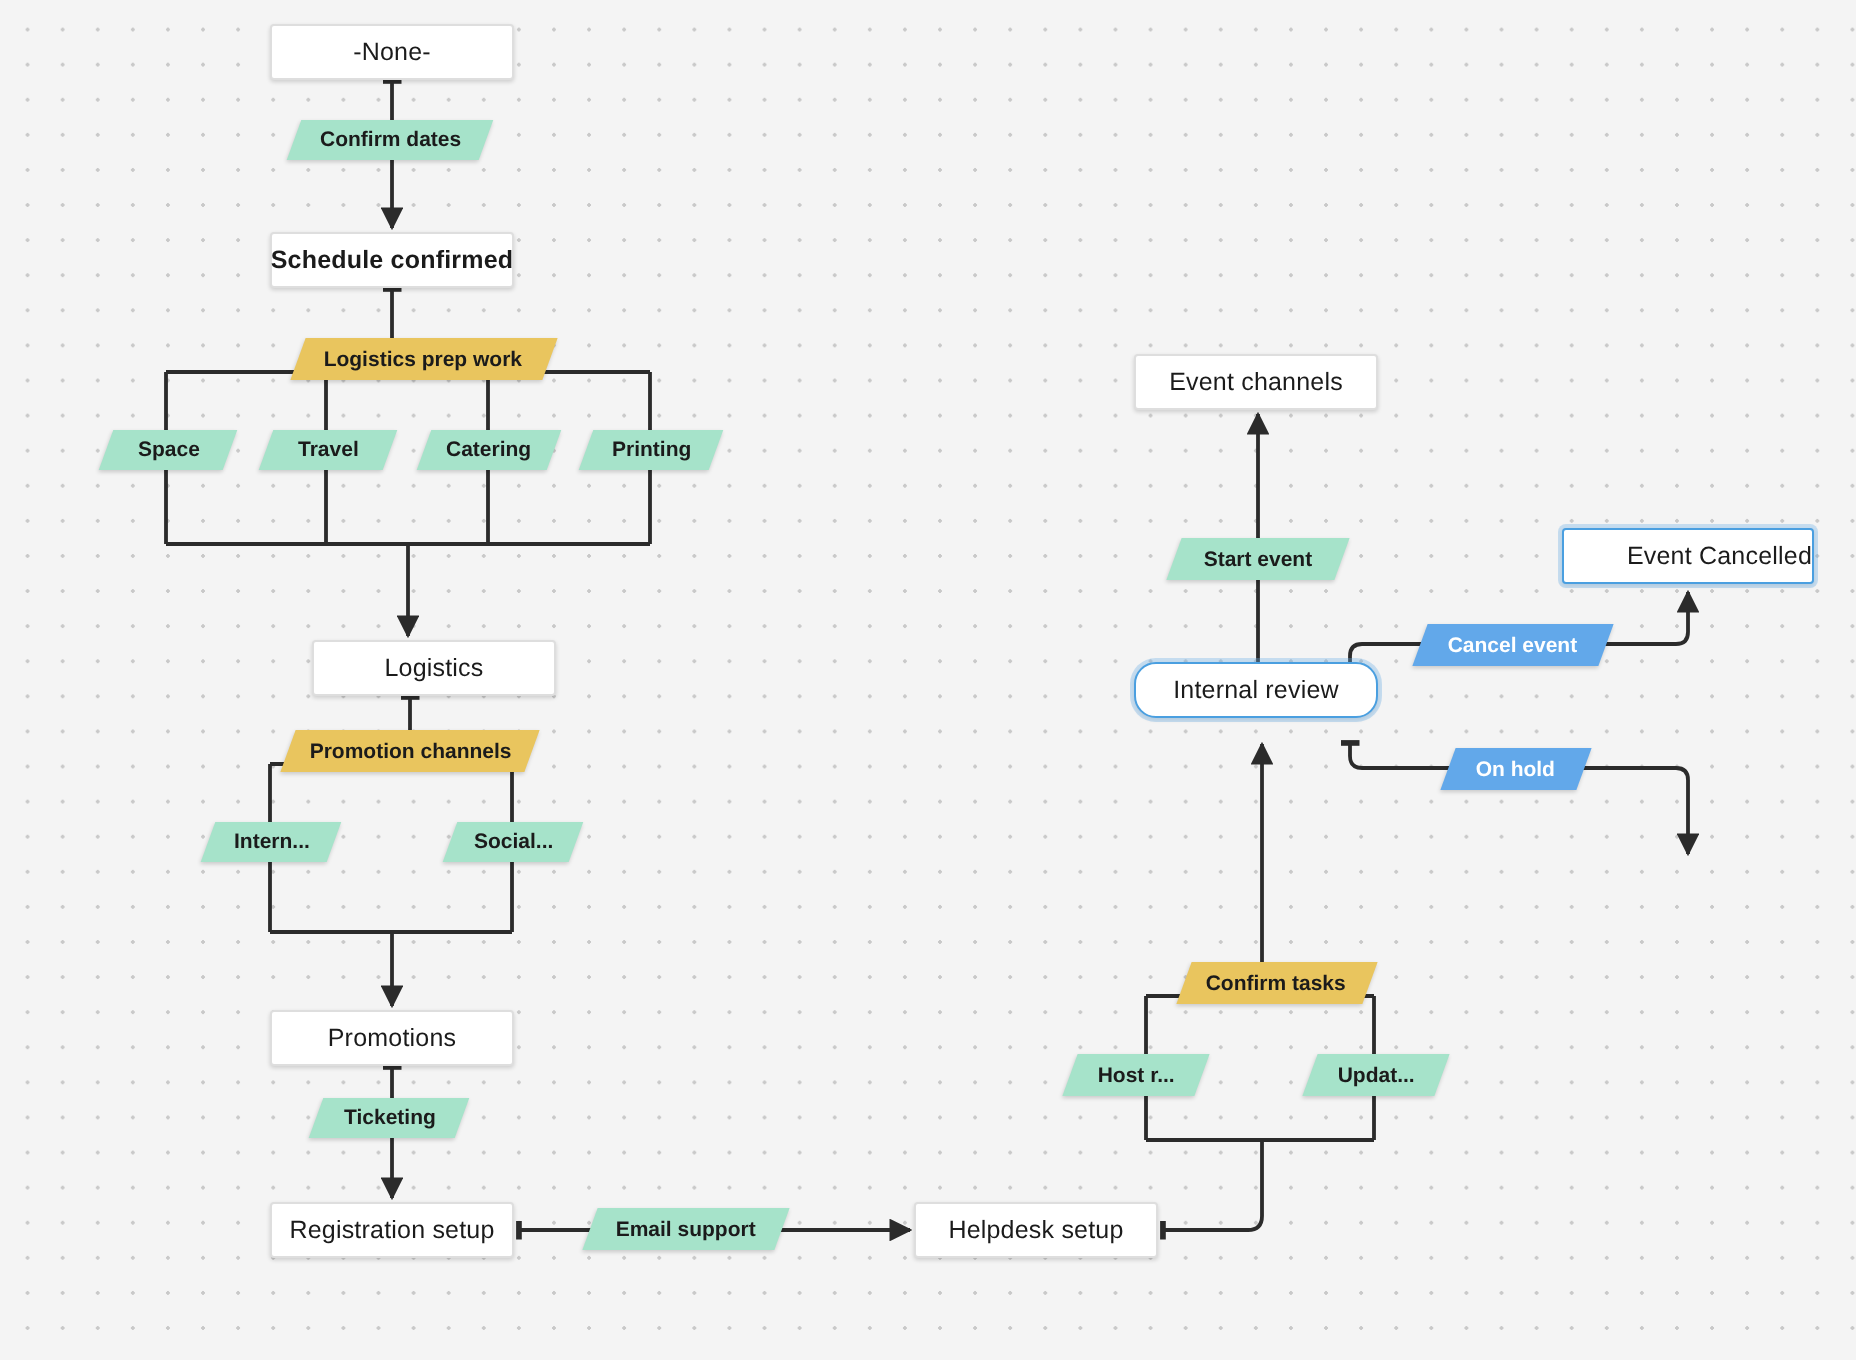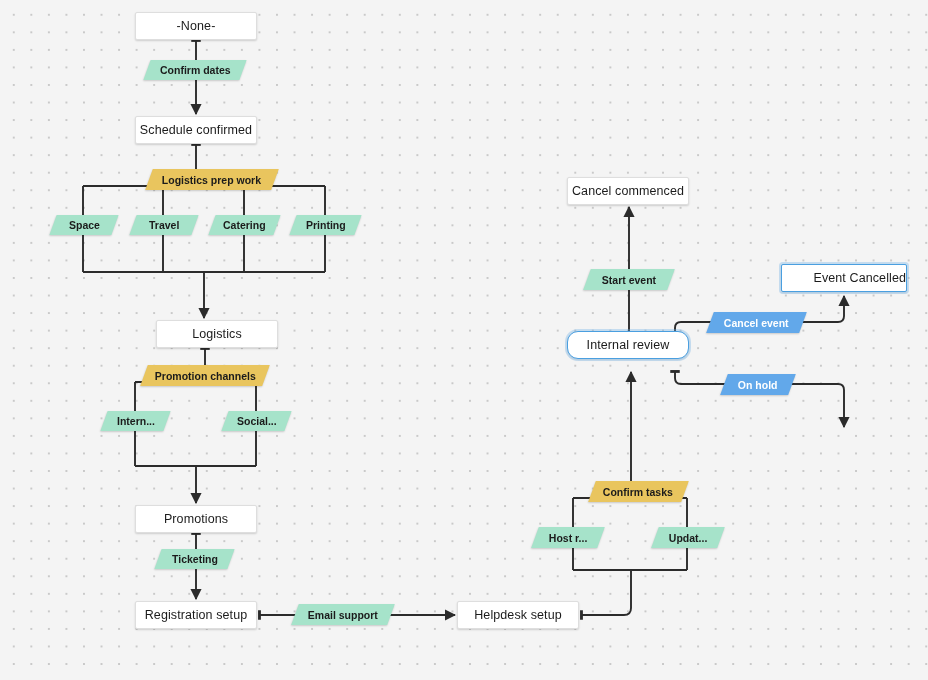--- a/index.html
+++ b/index.html
@@ -104,40 +104,40 @@
 
       <path d="M 675 339 L 675 328 Q 675 322 681 322 L 838 322 Q 844 322 844 316 L 844 296" marker-start="url(#tee)" marker-end="url(#arrow)"></path>
 
       <path d="M 675 371 L 675 378 Q 675 384 681 384 L 838 384 Q 844 384 844 390 L 844 427" marker-start="url(#tee)" marker-end="url(#arrow)"></path>
     </g>
   </svg>
 
   <div class="node" style="left:135px;top:12px;width:122px;height:28px;">
     <span>-None-</span>
   </div>
-  <div class="node" style="left:135px;top:116px;width:122px;height:28px;">
+  <div class="node" style="left:135px;top:116px;width:122px;height:28px;font-weight:bold;">
     <span>Schedule confirmed</span>
   </div>
   <div class="node" style="left:156px;top:320px;width:122px;height:28px;">
     <span>Logistics</span>
   </div>
   <div class="node" style="left:135px;top:505px;width:122px;height:28px;">
     <span>Promotions</span>
   </div>
   <div class="node" style="left:135px;top:601px;width:122px;height:28px;">
     <span>Registration setup</span>
   </div>
   <div class="node" style="left:457px;top:601px;width:122px;height:28px;">
     <span>Helpdesk setup</span>
   </div>
   <div class="node sel" style="left:567px;top:331px;width:122px;height:28px;border-radius:11px;">
     <span>Internal review</span>
   </div>
   <div class="node" style="left:567px;top:177px;width:122px;height:28px;">
-    <span>Cancel commenced</span>
+    <span>Event channels</span>
   </div>
   <div class="node sel" style="left:781px;top:264px;width:126px;height:28px;justify-content:flex-end;">
     <span>Event Cancelled</span>
   </div>
 
   <div class="plabel green" style="left:147px;top:60px;width:96px;height:20px;">
     <span>Confirm dates</span>
   </div>
   <div class="plabel orange" style="left:149px;top:169px;width:126px;height:21px;">
     <span>Logistics prep work</span>

